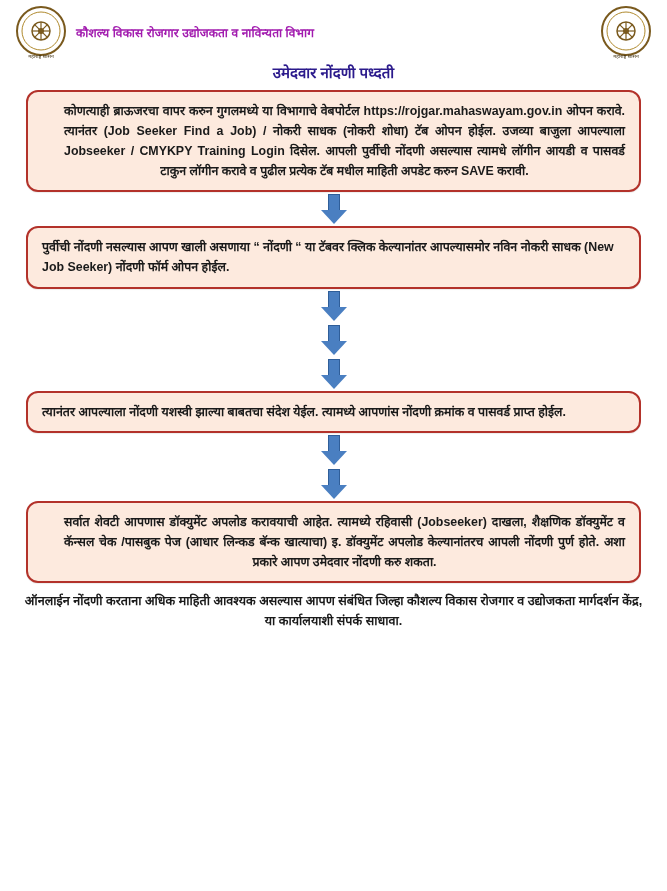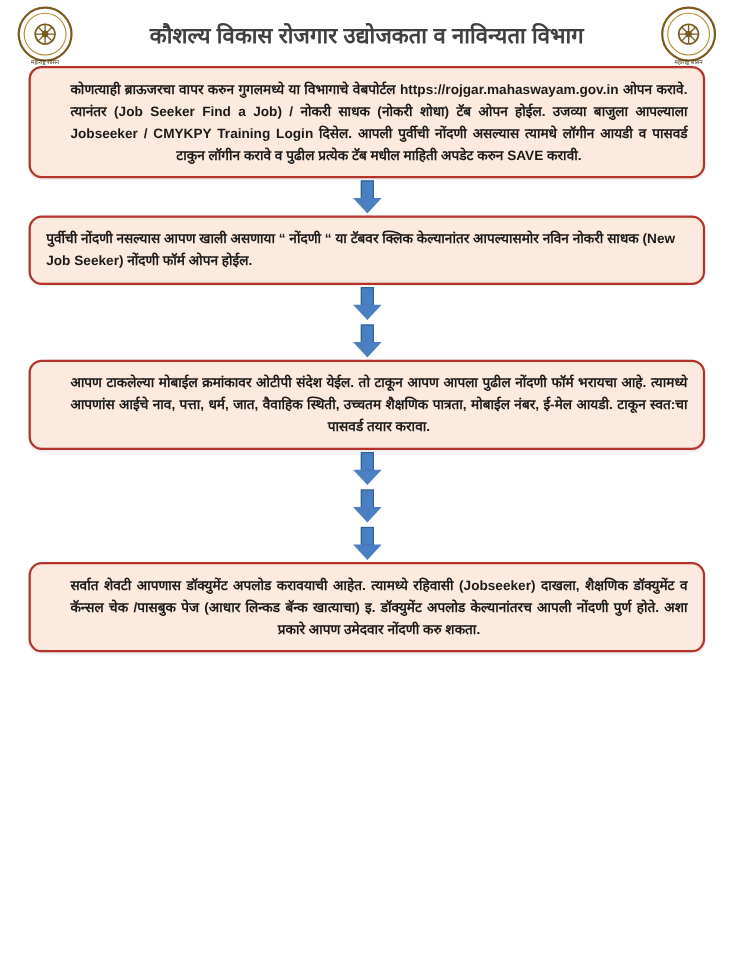--- a/index.html
+++ b/index.html
@@ -31,25 +31,24 @@
   }
   .emblem {
     width: 62px;
     height: 56px;
     flex: 0 0 62px;
     position: relative;
   }
   .emblem svg { display: block; }
   .header-title {
     flex: 1 1 auto;
-    text-align: center;
     font-family: "Liberation Sans", sans-serif;
     font-weight: bold;
-    font-size: 20px;
-    color: #404040;
+    font-size: 12px;
+    color: #a21caf;
     letter-spacing: 0.1px;
     padding: 0 4px;
     line-height: 1.25;
   }
   .subtitle {
     text-align: center;
     font-weight: bold;
     font-size: 15px;
     color: #2b1a8c;
     margin-top: 2px;
@@ -150,20 +149,21 @@
           <line x1="31" y1="17" x2="31" y2="35"></line>
           <line x1="22" y1="26" x2="40" y2="26"></line>
           <line x1="24.6" y1="19.6" x2="37.4" y2="32.4"></line>
           <line x1="37.4" y1="19.6" x2="24.6" y2="32.4"></line>
         </g>
         <text x="31" y="53" font-size="5" text-anchor="middle" fill="#3a2a0a" font-family="Liberation Sans, sans-serif">महाराष्ट्र शासन</text>
       </svg>
     </div>
   </div>
 
+  <div class="subtitle">उमेदवार नोंदणी पध्दती</div>
 
   <div class="flow">
 
     <div class="box justify">कोणत्याही ब्राऊजरचा वापर करुन गुगलमध्ये या विभागाचे वेबपोर्टल https://rojgar.mahaswayam.gov.in ओपन करावे. त्यानंतर (Job Seeker Find a Job) / नोकरी साधक (नोकरी शोधा)  टॅब  ओपन होईल. उजव्या बाजुला आपल्याला Jobseeker / CMYKPY Training Login दिसेल.  आपली पुर्वीची नोंदणी असल्यास त्यामधे लॉगीन आयडी व पासवर्ड टाकुन लॉगीन करावे व पुढील प्रत्येक टॅब मधील माहिती अपडेट करुन SAVE करावी.</div>
 
     <div class="arrow-wrap">
       <div class="arrow">
         <div class="shaft"></div>
           <div class="head"></div>
       </div>
@@ -179,43 +179,44 @@
     </div>
 
 
     <div class="arrow-wrap">
       <div class="arrow">
         <div class="shaft"></div>
           <div class="head"></div>
       </div>
     </div>
 
-    <div class="box justify">आपण टाकलेल्या मोबाईल क्रमांकावर ओटीपी संदेश येईल. तो टाकून आपण आपला पुढील नोंदणी फॉर्म भरायचा आहे. त्यामध्ये आपणांस आईचे नाव, पत्ता, धर्म, जात, वैवाहिक स्थिती, उच्चतम शैक्षणिक पात्रता, मोबाईल नंबर, ई-मेल आयडी. टाकून स्वत:चा पासवर्ड तयार करावा.</div>
-
-    <div class="arrow-wrap">
-      <div class="arrow">
-        <div class="shaft"></div>
-          <div class="head"></div>
-      </div>
-    </div>
-
+
+    <div class="arrow-wrap">
+      <div class="arrow">
+        <div class="shaft"></div>
+          <div class="head"></div>
+      </div>
+    </div>
+
+    <div class="box">त्यानंतर आपल्याला नोंदणी यशस्वी झाल्या बाबतचा संदेश येईल. त्यामध्ये आपणांस नोंदणी क्रमांक व पासवर्ड प्राप्त होईल.</div>
 
     <div class="arrow-wrap">
       <div class="arrow">
         <div class="shaft"></div>
           <div class="head"></div>
       </div>
     </div>
 
 
     <div class="arrow-wrap">
       <div class="arrow">
         <div class="shaft"></div>
           <div class="head"></div>
       </div>
     </div>
 
     <div class="box justify">सर्वात शेवटी आपणास  डॉक्युमेंट अपलोड करावयाची आहेत. त्यामध्ये  रहिवासी (Jobseeker) दाखला, शैक्षणिक डॉक्युमेंट व कॅन्सल चेक /पासबुक पेज (आधार लिन्कड बॅन्क खात्याचा) इ. डॉक्युमेंट अपलोड केल्यानांतरच आपली नोंदणी पुर्ण होते. अशा प्रकारे आपण उमेदवार नोंदणी करु शकता.</div>
 
   </div>
 
+  <div class="footer-note">ऑनलाईन  नोंदणी करताना अधिक माहिती आवश्यक असल्यास आपण संबंधित जिल्हा कौशल्य विकास रोजगार व उद्योजकता मार्गदर्शन केंद्र, या कार्यालयाशी संपर्क साधावा.</div>
 
 </div>
 
 </body></html>

